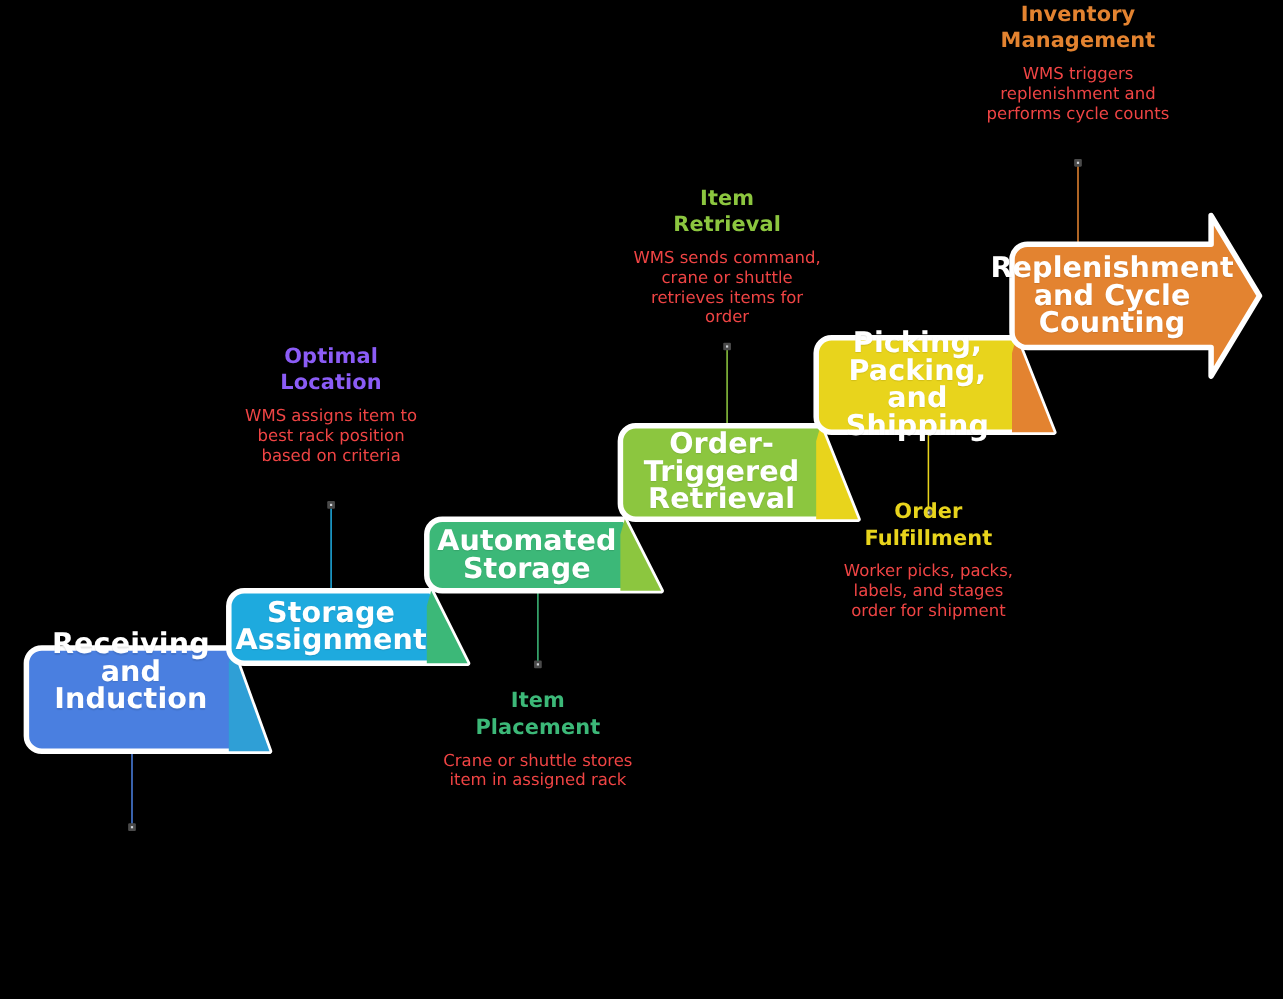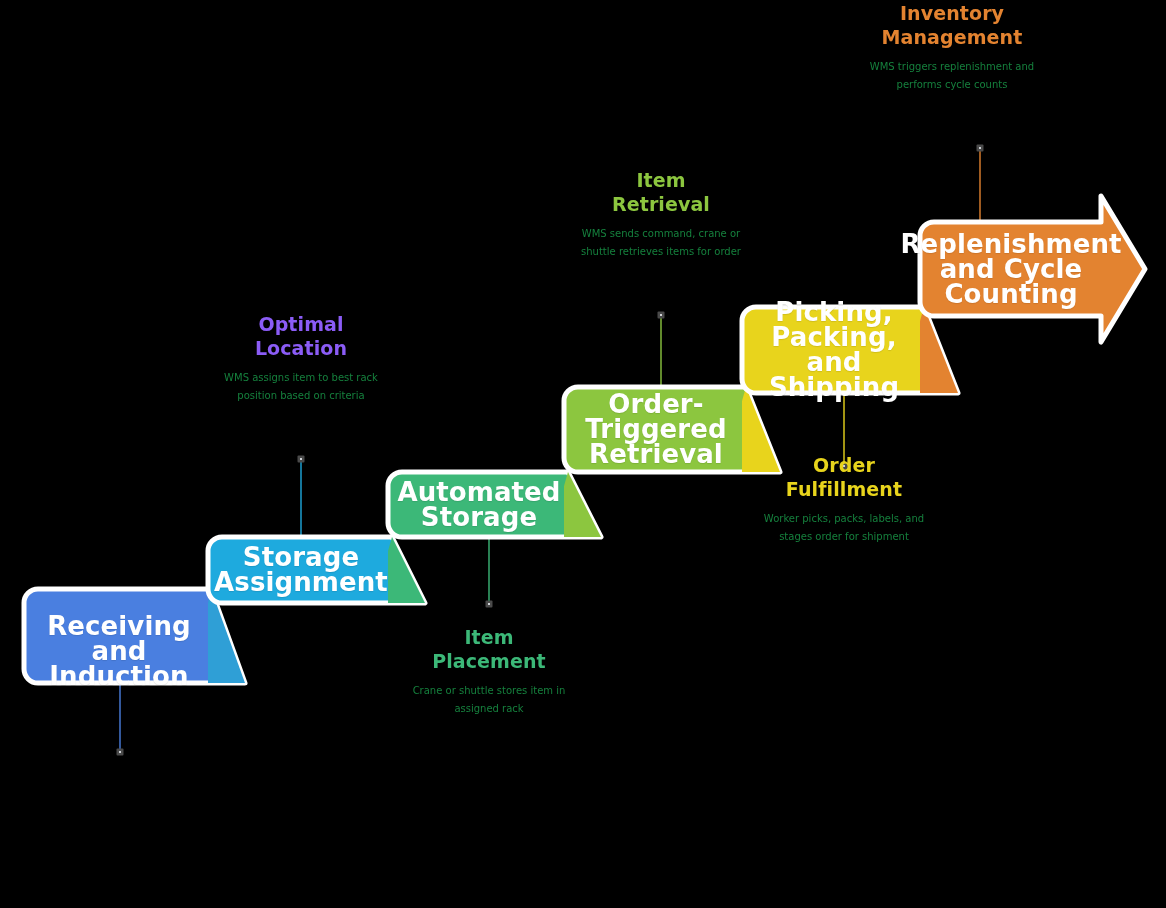--- a/index.html
+++ b/index.html
@@ -3,21 +3,21 @@
 <meta charset="utf-8">
 <style>
   html,body{margin:0;padding:0;background:#000;}
   body{width:1166px;height:908px;position:relative;overflow:hidden;
        font-family:"DejaVu Sans","Liberation Sans",sans-serif;}
   #stage{position:absolute;inset:0;}
   svg.layer{position:absolute;left:0;top:0;width:1166px;height:908px;overflow:visible;}
 
   .lbl{position:absolute;text-align:center;}
   .lbl .ttl{font-weight:bold;font-size:19px;line-height:23.5px;letter-spacing:.1px;}
-  .lbl .dsc{color:#15803d;font-size:10px;line-height:18px;margin-top:9px;}
+  .lbl .dsc{color:#ef4444;font-size:15px;line-height:18px;margin-top:9px;}
 
   .steptext{position:absolute;color:#fff;font-weight:bold;text-align:center;
             font-size:26px;line-height:25px;letter-spacing:.1px;
             display:flex;align-items:center;justify-content:center;
             text-shadow:0 1px 1px rgba(0,0,0,.10);}
 </style>
 </head>
 <body>
 
 <div id="stage">
@@ -81,21 +81,21 @@
       <path d="M 756,307 L 924,307 L 958,393 L 756,393 A 14,14 0 0 1 742,379 L 742,321 A 14,14 0 0 1 756,307 Z" fill="#e8d41c" stroke="#ffffff" stroke-width="5" stroke-linejoin="round"></path>
     </g>
 
     <g>
       <path d="M 920,321 L 924,307 L 958,393 L 920,393 Z" fill="#e38330"></path>
       <path d="M 934,222 L 1101,222 L 1101,196 L 1145,269 L 1101,342 L 1101,316 L 934,316
                A 14,14 0 0 1 920,302 L 920,236 A 14,14 0 0 1 934,222 Z" fill="#e38330" stroke="#ffffff" stroke-width="5" stroke-linejoin="round"></path>
     </g>
   </svg>
 
-  <div class="steptext" style="left:24px;top:604px;width:190px;height:94px;justify-content:center;">
+  <div class="steptext" style="left:24px;top:564px;width:190px;height:94px;justify-content:center;">
     <div><span>Receiving</span><br>
          <span>and</span><br>
          <span>Induction</span></div>
   </div>
 
   <div class="steptext" style="left:208px;top:537px;width:186px;height:66px;">
     <div><span>Storage</span><br>
          <span>Assignment</span></div>
   </div>
 
@@ -148,21 +148,21 @@
   </div>
 
   <div class="lbl" style="left:757px;top:454px;width:174px;">
     <div class="ttl" style="color:#e8d41c">
       <span>Order</span><br>
       <span>Fulfillment</span>
     </div>
     <div class="dsc">Worker picks, packs, labels, and stages order for shipment</div>
   </div>
 
-  <div class="lbl" style="left:865px;top:2px;width:174px;">
+  <div class="lbl" style="left:893px;top:2px;width:174px;">
     <div class="ttl" style="color:#e38330">
       <span>Inventory</span><br>
       <span>Management</span>
     </div>
     <div class="dsc">WMS triggers replenishment and performs cycle counts</div>
   </div>
 
 </div>
 
 </body></html>

